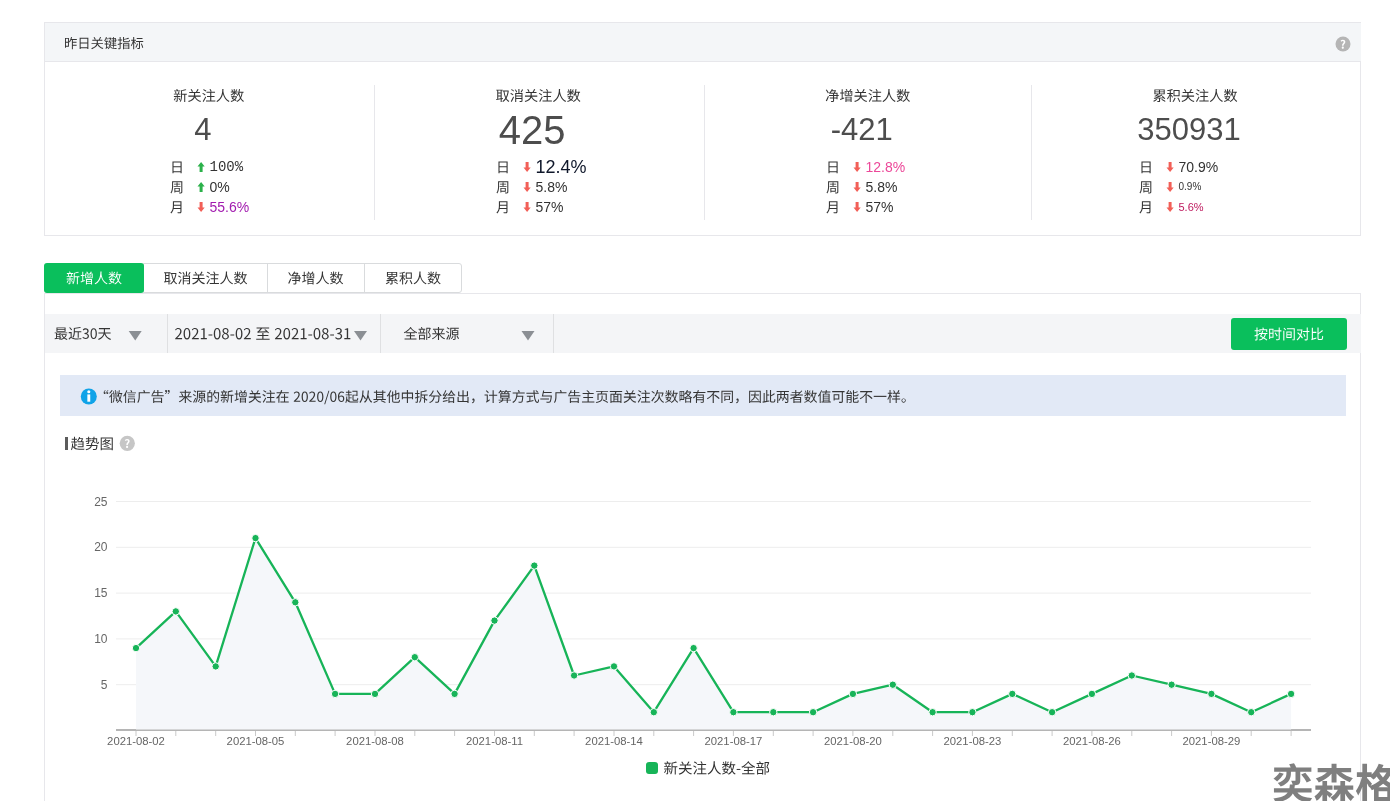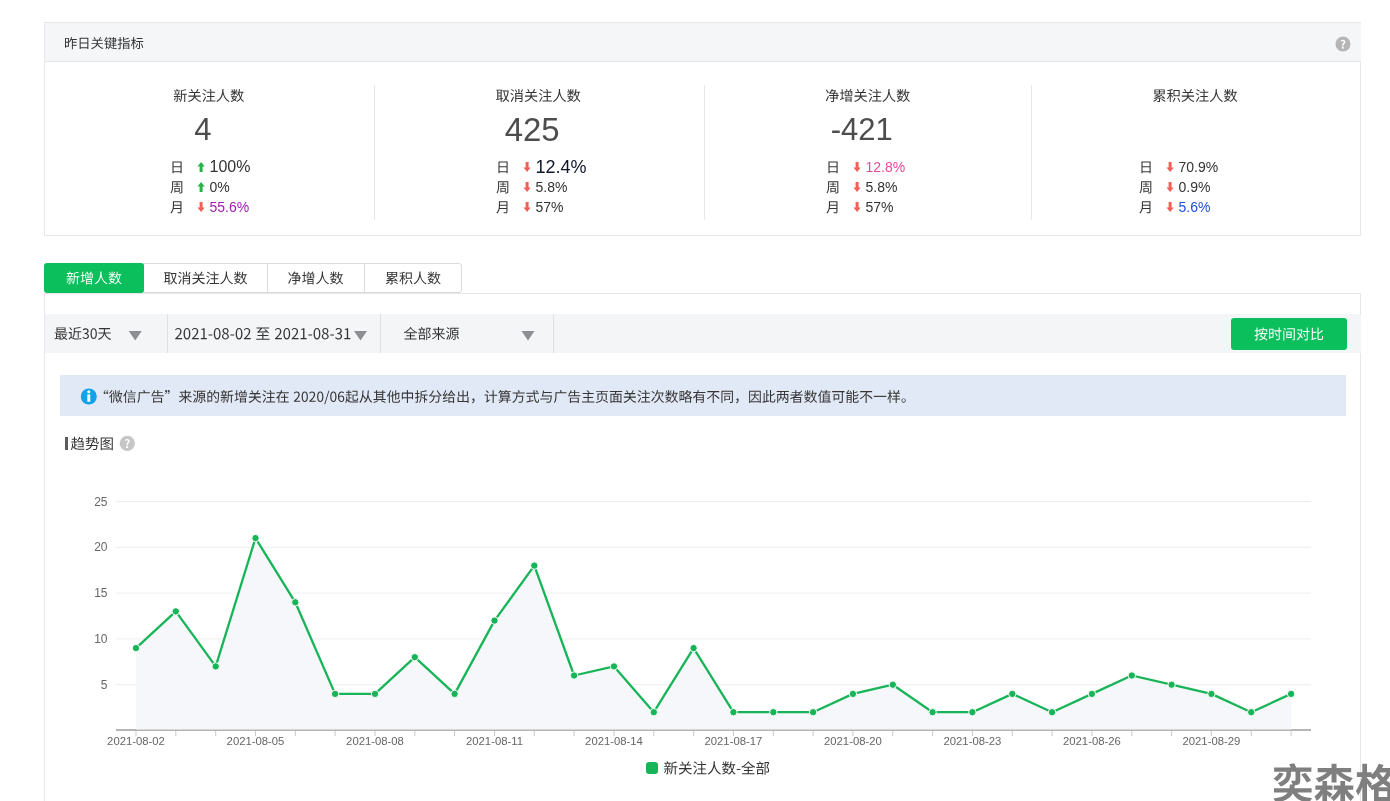--- a/index.html
+++ b/index.html
@@ -4,34 +4,35 @@
 *{box-sizing:border-box}
 </style></head>
 <body>
 <div style="position:relative;width:1390px;height:801px;font-family:'Liberation Sans',sans-serif">
 <div style="position:absolute;left:44px;top:22px;width:1317px;height:214px;border:1px solid #e7e7eb;background:#fff"></div>
     <div style="position:absolute;left:45px;top:23px;width:1316px;height:39px;background:#f4f6f8;border-bottom:1px solid #e7e7eb"></div>
     <div style="position:absolute;left:373.5px;top:85px;width:1px;height:135px;background:#e7e7eb"></div>
     <div style="position:absolute;left:703.5px;top:85px;width:1px;height:135px;background:#e7e7eb"></div>
     <div style="position:absolute;left:1030.5px;top:85px;width:1px;height:135px;background:#e7e7eb"></div>
     <div style="position:absolute;left:42.8px;top:110px;width:320px;height:40px;line-height:40px;text-align:center;font-size:31px;color:#4d4d4d;font-family:'Liberation Sans',sans-serif">4</div>
-    <div style="position:absolute;left:209.5px;top:157px;height:20px;line-height:20px;font-size:16px;color:#333;font-family:Liberation Sans, sans-serif">100%</div>
+    <div style="position:absolute;left:209.5px;top:157px;height:20px;line-height:20px;font-size:14px;color:#333;font-family:Liberation Mono, monospace">100%</div>
     <div style="position:absolute;left:209.5px;top:177px;height:20px;line-height:20px;font-size:14px;color:#333;font-family:'Liberation Sans',sans-serif">0%</div>
     <div style="position:absolute;left:209.5px;top:197px;height:20px;line-height:20px;font-size:14px;color:#a21caf;font-family:'Liberation Sans',sans-serif">55.6%</div>
-    <div style="position:absolute;left:372.2px;top:110px;width:320px;height:40px;line-height:40px;text-align:center;font-size:33px;color:#4d4d4d;font-family:'Liberation Sans',sans-serif">425</div>
+    <div style="position:absolute;left:372.2px;top:110px;width:320px;height:40px;line-height:40px;text-align:center;font-size:40px;color:#4d4d4d;font-family:'Liberation Sans',sans-serif">425</div>
     <div style="position:absolute;left:535.5px;top:157px;height:20px;line-height:20px;font-size:18px;color:#0f172a;font-family:'Liberation Sans',sans-serif">12.4%</div>
     <div style="position:absolute;left:535.5px;top:177px;height:20px;line-height:20px;font-size:14px;color:#333;font-family:'Liberation Sans',sans-serif">5.8%</div>
     <div style="position:absolute;left:535.5px;top:197px;height:20px;line-height:20px;font-size:14px;color:#333;font-family:'Liberation Sans',sans-serif">57%</div>
     <div style="position:absolute;left:701.8px;top:110px;width:320px;height:40px;line-height:40px;text-align:center;font-size:31px;color:#4d4d4d;font-family:'Liberation Sans',sans-serif">-421</div>
     <div style="position:absolute;left:865.5px;top:157px;height:20px;line-height:20px;font-size:14px;color:#ec4899;font-family:'Liberation Sans',sans-serif">12.8%</div>
     <div style="position:absolute;left:865.5px;top:177px;height:20px;line-height:20px;font-size:14px;color:#333;font-family:'Liberation Sans',sans-serif">5.8%</div>
     <div style="position:absolute;left:865.5px;top:197px;height:20px;line-height:20px;font-size:14px;color:#333;font-family:'Liberation Sans',sans-serif">57%</div>
+    <div style="position:absolute;left:1029.0px;top:110px;width:320px;height:40px;line-height:40px;text-align:center;font-size:31px;color:#4d4d4d;font-family:'Liberation Sans',sans-serif">350931</div>
     <div style="position:absolute;left:1178.5px;top:157px;height:20px;line-height:20px;font-size:14px;color:#333;font-family:'Liberation Sans',sans-serif">70.9%</div>
-    <div style="position:absolute;left:1178.5px;top:177px;height:20px;line-height:20px;font-size:14px;color:#333;font-family:'Liberation Sans',sans-serif">0.9%</div>
-    <div style="position:absolute;left:1178.5px;top:197px;height:20px;line-height:20px;font-size:14px;color:#1d4ed8;font-family:'Liberation Sans',sans-serif">5.6%</div>
+    <div style="position:absolute;left:1178.5px;top:177px;height:20px;line-height:20px;font-size:10px;color:#333;font-family:'Liberation Sans',sans-serif">0.9%</div>
+    <div style="position:absolute;left:1178.5px;top:197px;height:20px;line-height:20px;font-size:11px;color:#be185d;font-family:'Liberation Sans',sans-serif">5.6%</div>
     <div style="position:absolute;left:143px;top:263px;width:319px;height:30px;border:1px solid #d9dbdd;border-radius:0 3px 3px 0;background:#fff;box-sizing:border-box"></div>
     <div style="position:absolute;left:266.5px;top:264px;width:1px;height:28px;background:#d9dbdd"></div>
     <div style="position:absolute;left:363.5px;top:264px;width:1px;height:28px;background:#d9dbdd"></div>
     <div style="position:absolute;left:44px;top:263px;width:100px;height:30px;background:#0abf5c;border-radius:3px"></div>
     <div style="position:absolute;left:44px;top:293px;width:1317px;height:520px;border:1px solid #e7e7eb;background:#fff"></div>
     <div style="position:absolute;left:45px;top:314px;width:1316px;height:39px;background:#f4f5f7"></div>
     <div style="position:absolute;left:166.5px;top:314px;width:1px;height:39px;background:#dfe0e2"></div>
     <div style="position:absolute;left:379.5px;top:314px;width:1px;height:39px;background:#dfe0e2"></div>
     <div style="position:absolute;left:553px;top:314px;width:1px;height:39px;background:#dfe0e2"></div>
     <div style="position:absolute;left:1231px;top:318px;width:116px;height:32px;background:#0abf5c;border-radius:3px"></div>

